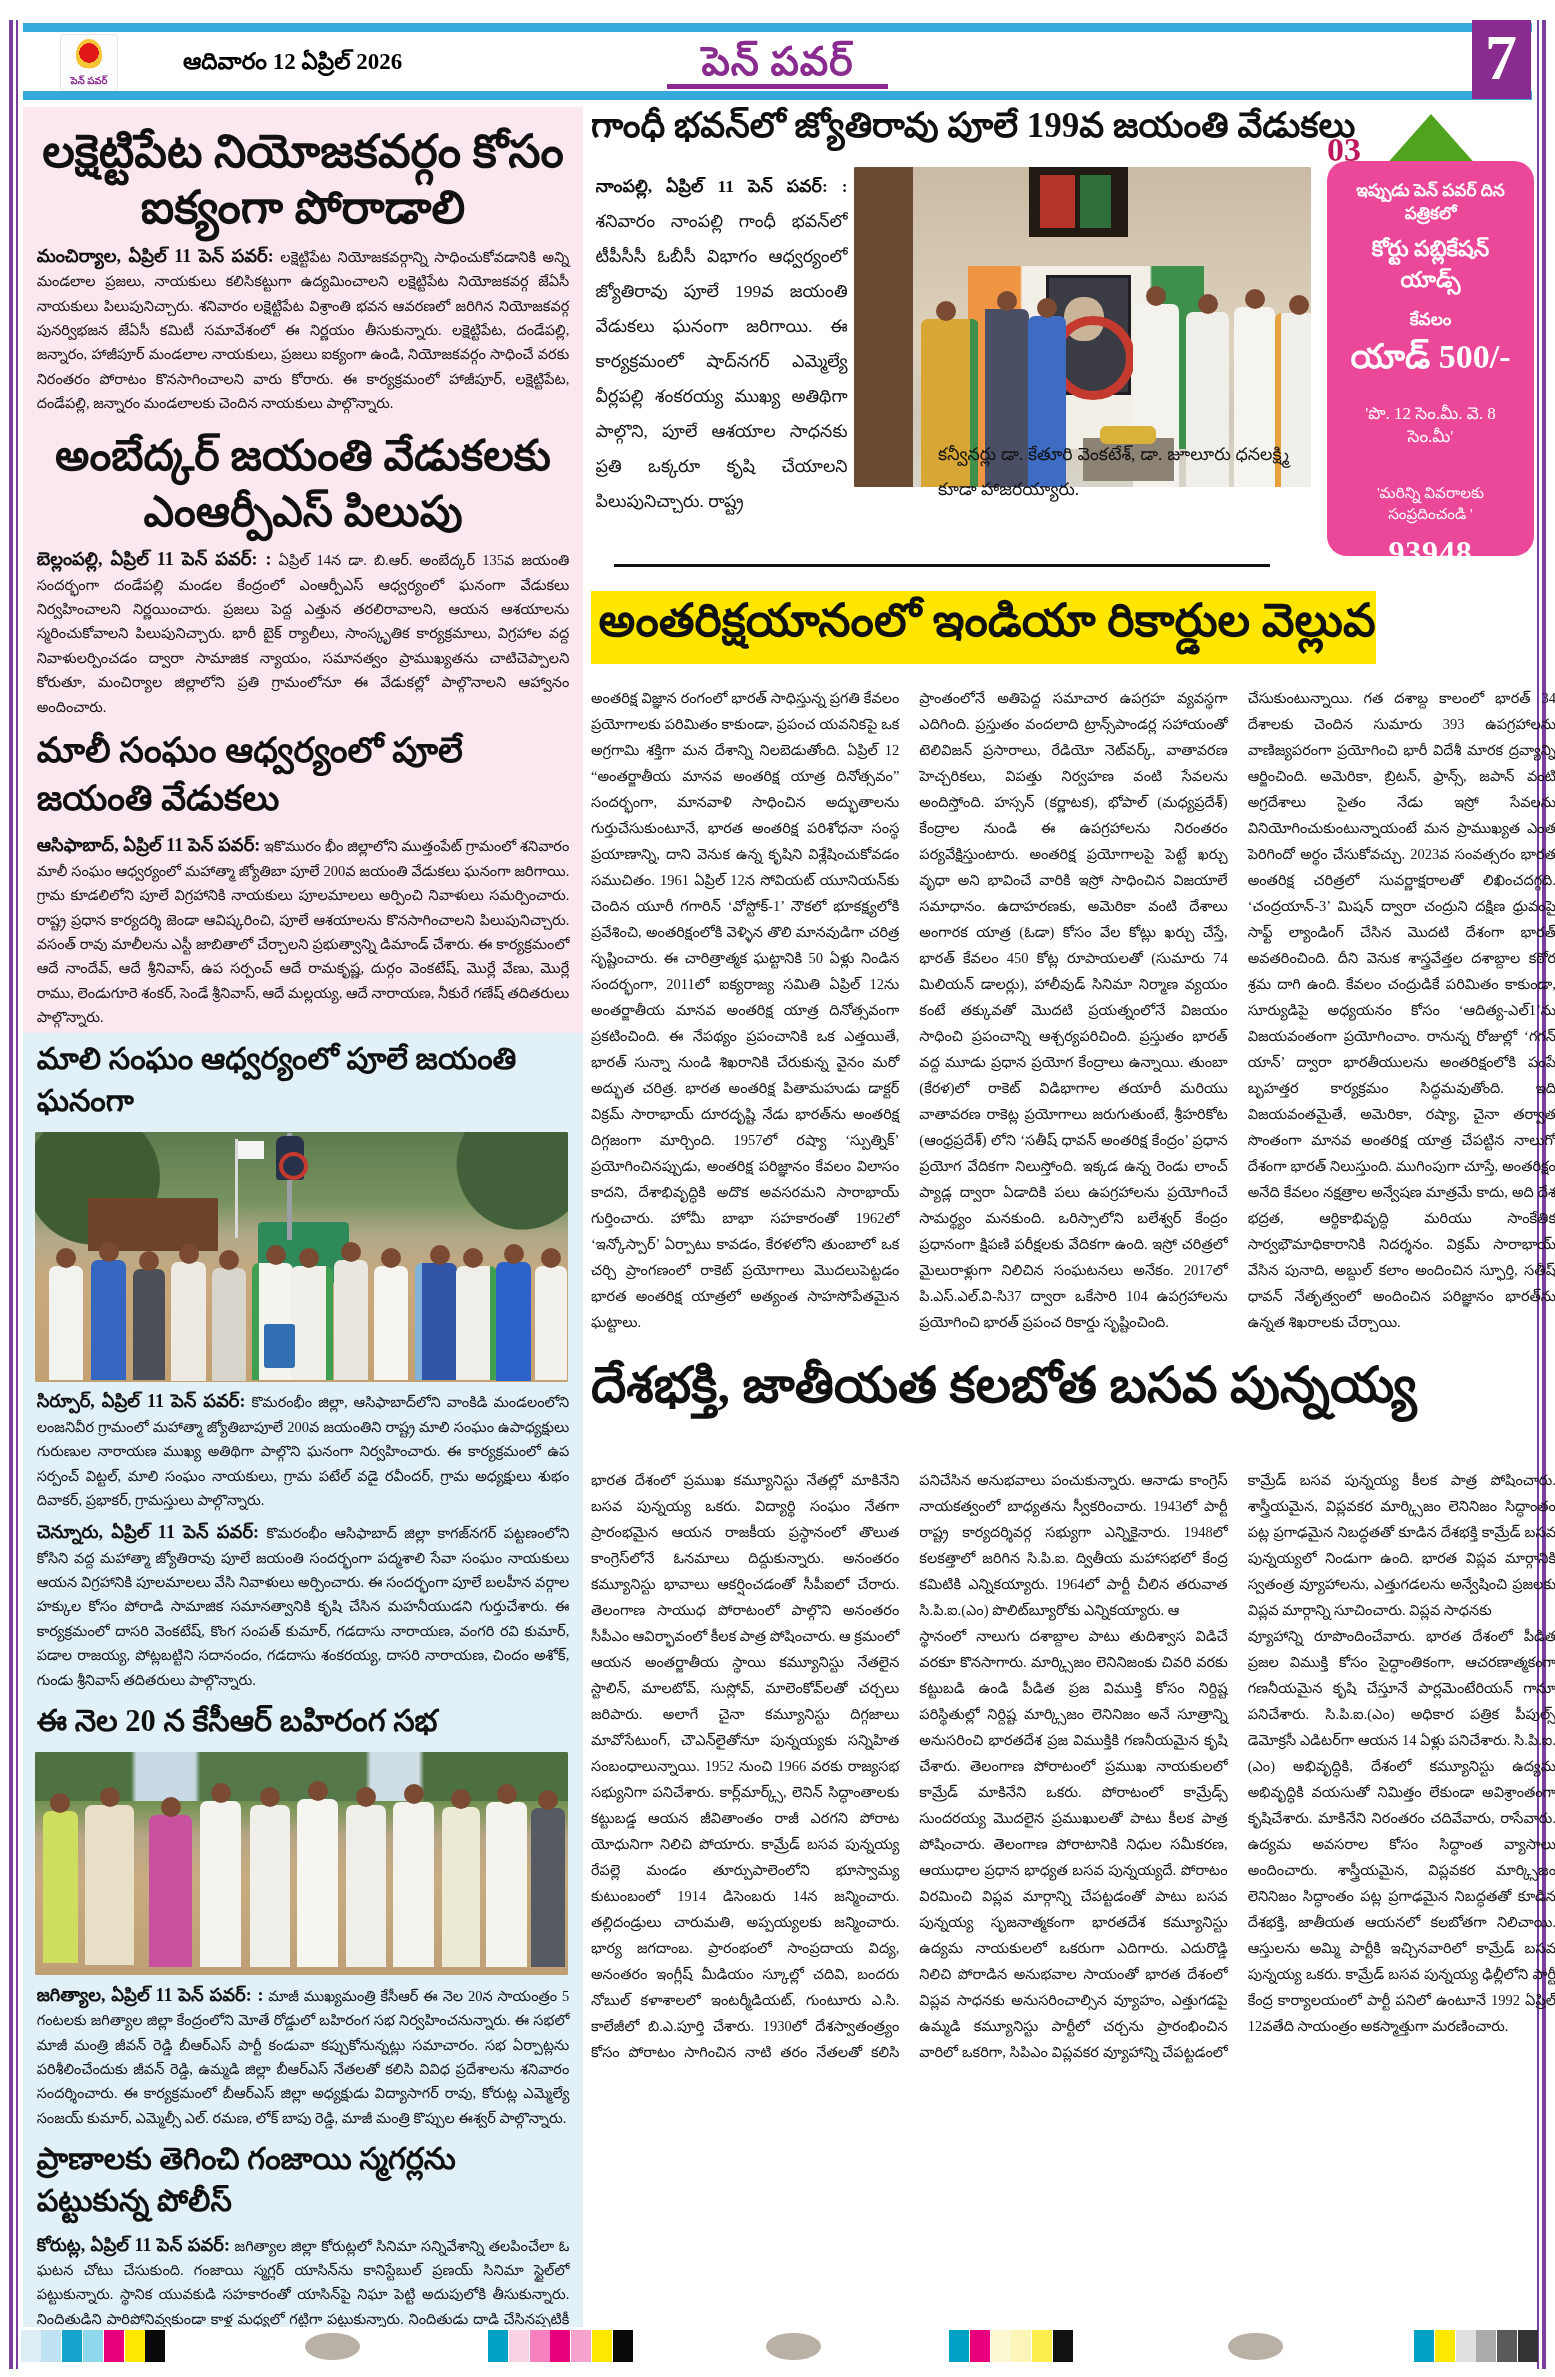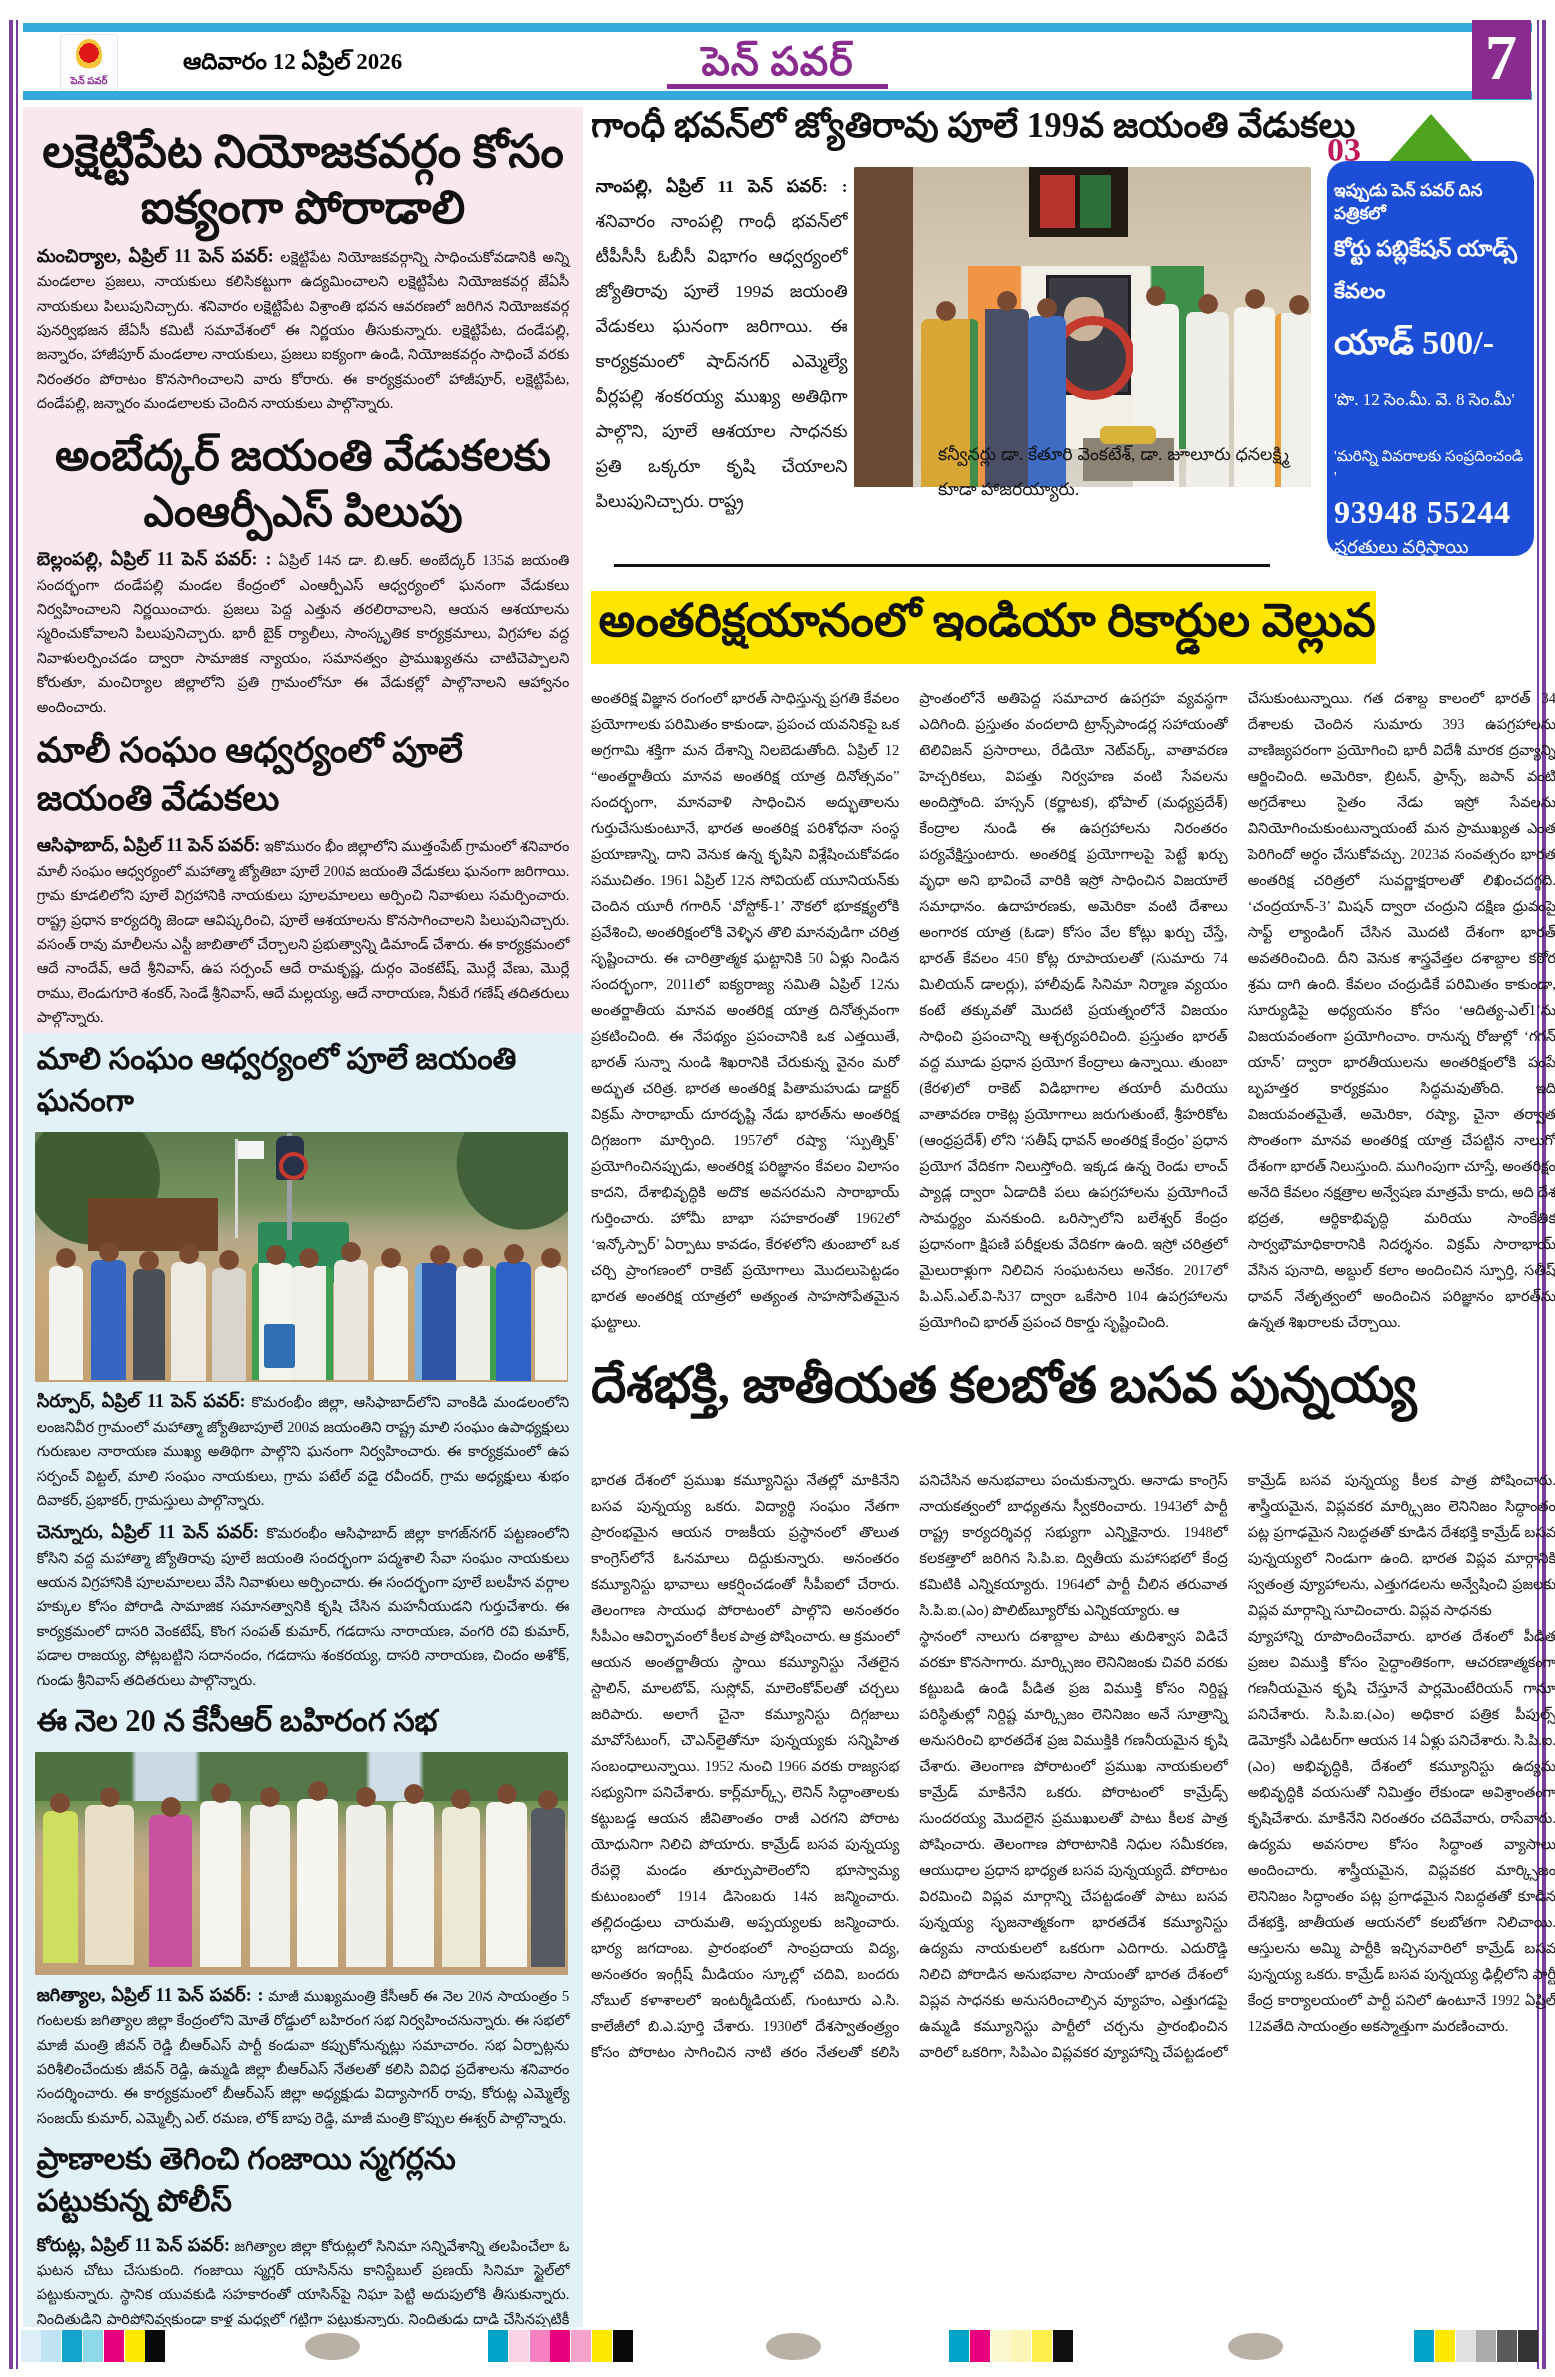--- a/index.html
+++ b/index.html
@@ -45,24 +45,24 @@
   .gandhi{position:absolute;left:591px;top:103px;width:965px;height:474px;}
   .gandhi .ghead{font-size:35px;font-weight:bold;margin:3px 0 10.7px;}
   .gandhi .gleft{position:absolute;left:4.6px;top:66px;width:252px;height:396px;font-size:17.5px;line-height:35px;text-align:justify;overflow:hidden;}
   .gandhi .gright{position:absolute;left:347px;top:334px;width:351px;font-size:17.5px;line-height:35px;text-align:justify;}
   .gandhi .rule{position:absolute;left:23px;top:461px;width:656px;height:3px;background:#111;}
   
   .ad{position:absolute;left:1327px;top:114px;width:207px;height:442px;}
   .ad .tab{position:absolute;left:50%;top:0;margin-left:-47px;width:0;height:0;
            border-left:47px solid transparent;border-right:47px solid transparent;border-bottom:53px solid #4fa31f;}
   .ad .num{position:absolute;left:0;right:0;top:17px;text-align:left;font-size:34px;font-weight:bold;color:#be185d;z-index:2;}
-  .ad .box{position:absolute;left:0;right:0;top:47px;bottom:0;background:#1d4ed8;border-radius:20px;color:#fff;padding:20px 7px 0;box-sizing:border-box;}
+  .ad .box{position:absolute;left:0;right:0;top:47px;bottom:0;background:#ec4899;border-radius:20px;color:#fff;text-align:center;padding:20px 20px 0;box-sizing:border-box;}
   .ad .l1{font-size:17px;font-weight:bold;margin-bottom:9.1px;}
   .ad .l2{font-size:22px;font-weight:bold;margin-bottom:12.2px;}
-  .ad .l3{font-size:21px;font-weight:bold;margin-bottom:16px;}
+  .ad .l3{font-size:17px;font-weight:bold;margin-bottom:5px;}
   .ad .l4{font-size:34px;font-weight:bold;margin-bottom:20px;}
   .ad .l5{font-size:17px;margin-bottom:34px;}
   .ad .l6{font-size:15.2px;margin-bottom:7.6px;}
   .ad .phone{font-size:32px;font-weight:bold;letter-spacing:0.8px;margin-bottom:6.1px;}
   .ad .l7{font-size:18.3px;}
   
   .space{position:absolute;left:591px;top:586px;width:965px;height:756px;}
   .space .yband{position:absolute;left:0;top:4.6px;width:785px;height:73px;background:#ffe600;}
   .space .shead{position:absolute;left:7.6px;top:7.6px;width:915px;font-size:46px;font-weight:bold;z-index:1;}
   .cols3{position:absolute;left:0;top:99px;width:965px;bottom:0;column-count:3;column-gap:20px;overflow:hidden;}

